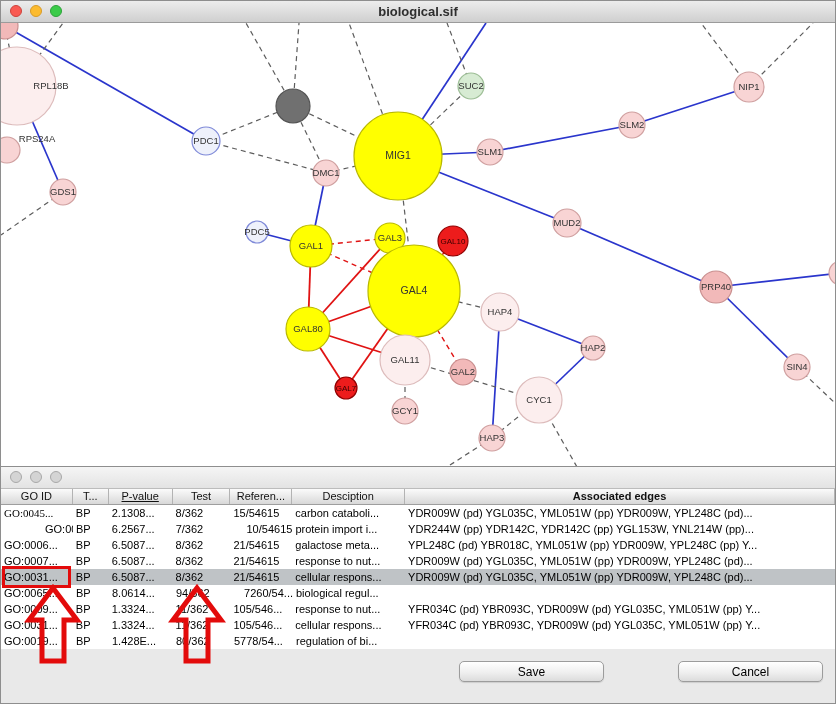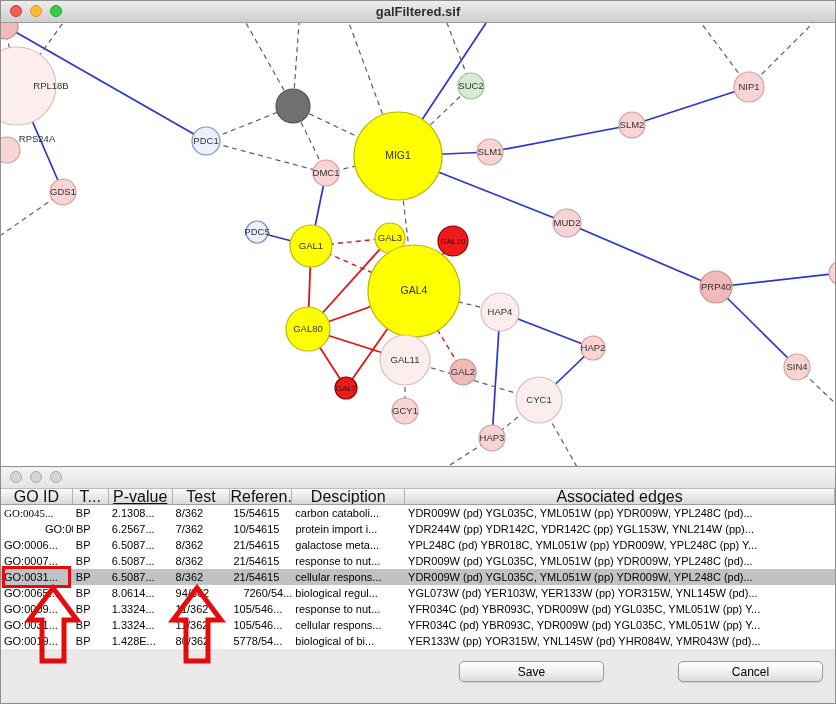--- a/index.html
+++ b/index.html
@@ -18,21 +18,21 @@
   .light { width:12px; height:12px; border-radius:50%; }
   .light.close { background:#f95a52; border:1px solid #ce423b; }
   .light.min   { background:#fcbb2f; border:1px solid #d89b27; }
   .light.zoom  { background:#3bcb49; border:1px solid #2da33a; }
   .light.off   { background:#d4d4d4; border:1px solid #a8a8a8; }
   .canvas { position:relative; width:834px; height:443px; background:#ffffff; overflow:hidden; }
   svg text { font-family:"Liberation Sans",sans-serif; }
 
   .table-wrap { width:834px; background:#fff; }
   .thead { display:flex; height:16px; background:linear-gradient(#fbfbfb,#d8d8d8); border-bottom:1px solid #9e9e9e; }
-  .th { font-size:16px; line-height:15px; text-align:center; color:#111;
+  .th { font-size:11px; line-height:15px; text-align:center; color:#111;
         border-right:1px solid #b3b3b3; overflow:hidden; white-space:nowrap; }
   .tbody { background:#fff; height:144px; overflow:hidden; }
   .tr { display:flex; height:16px; }
   .tr.selected { background:#bfc3c6; }
   .td { font-size:11px; line-height:16px; white-space:nowrap; overflow:hidden; padding-left:3px; color:#000; }
 
   .btn { position:absolute; height:21px; width:145px; border:1px solid #9c9c9c; border-radius:5px;
          background:linear-gradient(#ffffff,#efefef 55%,#dcdcdc); font-size:12px;
          font-family:"Liberation Sans",sans-serif; color:#000; box-shadow:0 1px 1px rgba(0,0,0,0.12); }
   .btn-save { left:458px; top:194px; }
@@ -45,21 +45,21 @@
 
 <div class="stage">
 
   <div class="window win-top">
     <div class="titlebar">
       <div class="lights">
         <span class="light close"></span>
         <span class="light min"></span>
         <span class="light zoom"></span>
       </div>
-      <div class="title">galFiltered.sif</div>
+      <div class="title">biological.sif</div>
     </div>
     <div class="canvas">
       <svg id="graph-svg" width="834" height="443" viewBox="0 0 834 443">
           <line x1="4" y1="3" x2="205" y2="118" stroke="#2a35cc" stroke-width="1.7"></line>
           <line x1="16" y1="63" x2="62" y2="169" stroke="#2a35cc" stroke-width="1.7"></line>
           <line x1="256" y1="209" x2="310" y2="223" stroke="#2a35cc" stroke-width="1.7"></line>
           <line x1="325" y1="150" x2="310" y2="223" stroke="#2a35cc" stroke-width="1.7"></line>
           <line x1="397" y1="133" x2="489" y2="129" stroke="#2a35cc" stroke-width="1.7"></line>
           <line x1="489" y1="129" x2="631" y2="102" stroke="#2a35cc" stroke-width="1.7"></line>
           <line x1="631" y1="102" x2="748" y2="64" stroke="#2a35cc" stroke-width="1.7"></line>
@@ -176,38 +176,38 @@
     </div>
 
     <div class="table-wrap">
       <div class="thead" id="thead">
           <div class="th" style="width: 72px;">GO ID</div>
           <div class="th" style="width: 36px;">T...</div>
           <div class="th" style="width: 64px; text-decoration: underline;">P-value</div>
           <div class="th" style="width: 58px;">Test</div>
           <div class="th" style="width: 62px;">Referen...</div>
           <div class="th" style="width: 113px;">Desciption</div>
-          <div class="th" style="width: 431px;">Associated edges</div>
+          <div class="th" style="width: 431px; font-weight: bold;">Associated edges</div>
         </div>
       <div class="tbody" id="tbody">
           <div class="tr">
             <div class="td" style="width: 72px; font-family: Liberation Serif, serif;">GO:0045...</div>
             <div class="td" style="width: 36px;">BP</div>
             <div class="td" style="width: 64px;">2.1308...</div>
             <div class="td" style="width: 58px;">8/362</div>
             <div class="td" style="width: 62px;">15/54615</div>
             <div class="td" style="width: 113px;">carbon cataboli...</div>
             <div class="td" style="width: 431px;">YDR009W (pd) YGL035C, YML051W (pp) YDR009W, YPL248C (pd)...</div>
           </div>
           <div class="tr">
             <div class="td" style="width: 72px; padding-left: 44px;">GO:0016...</div>
             <div class="td" style="width: 36px;">BP</div>
             <div class="td" style="width: 64px;">6.2567...</div>
             <div class="td" style="width: 58px;">7/362</div>
-            <div class="td" style="width: 62px;">10/54615</div>
+            <div class="td" style="width: 62px; text-align: right;">10/54615</div>
             <div class="td" style="width: 113px;">protein import i...</div>
             <div class="td" style="width: 431px;">YDR244W (pp) YDR142C, YDR142C (pp) YGL153W, YNL214W (pp)...</div>
           </div>
           <div class="tr">
             <div class="td" style="width: 72px;">GO:0006...</div>
             <div class="td" style="width: 36px;">BP</div>
             <div class="td" style="width: 64px;">6.5087...</div>
             <div class="td" style="width: 58px;">8/362</div>
             <div class="td" style="width: 62px;">21/54615</div>
             <div class="td" style="width: 113px;">galactose meta...</div>
@@ -231,21 +231,20 @@
             <div class="td" style="width: 113px;">cellular respons...</div>
             <div class="td" style="width: 431px;">YDR009W (pd) YGL035C, YML051W (pp) YDR009W, YPL248C (pd)...</div>
           </div>
           <div class="tr">
             <div class="td" style="width: 72px;">GO:0065...</div>
             <div class="td" style="width: 36px;">BP</div>
             <div class="td" style="width: 64px;">8.0614...</div>
             <div class="td" style="width: 58px;">94/362</div>
             <div class="td" style="width: 62px; text-align: right;">7260/54...</div>
             <div class="td" style="width: 113px;">biological regul...</div>
-            <div class="td" style="width: 431px;">YGL073W (pd) YER103W, YER133W (pp) YOR315W, YNL145W (pd)...</div>
           </div>
           <div class="tr">
             <div class="td" style="width: 72px;">GO:0009...</div>
             <div class="td" style="width: 36px;">BP</div>
             <div class="td" style="width: 64px;">1.3324...</div>
             <div class="td" style="width: 58px;">11/362</div>
             <div class="td" style="width: 62px;">105/546...</div>
             <div class="td" style="width: 113px;">response to nut...</div>
             <div class="td" style="width: 431px;">YFR034C (pd) YBR093C, YDR009W (pd) YGL035C, YML051W (pp) Y...</div>
           </div>
@@ -257,22 +256,21 @@
             <div class="td" style="width: 62px;">105/546...</div>
             <div class="td" style="width: 113px;">cellular respons...</div>
             <div class="td" style="width: 431px;">YFR034C (pd) YBR093C, YDR009W (pd) YGL035C, YML051W (pp) Y...</div>
           </div>
           <div class="tr">
             <div class="td" style="width: 72px;">GO:0019...</div>
             <div class="td" style="width: 36px;">BP</div>
             <div class="td" style="width: 64px;">1.428E...</div>
             <div class="td" style="width: 58px;">80/362</div>
             <div class="td" style="width: 62px;">5778/54...</div>
-            <div class="td" style="width: 113px;">biological of bi...</div>
-            <div class="td" style="width: 431px;">YER133W (pp) YOR315W, YNL145W (pd) YHR084W, YMR043W (pd)...</div>
+            <div class="td" style="width: 113px;">regulation of bi...</div>
           </div>
         </div>
     </div>
 
     <button class="btn btn-save">Save</button>
     <button class="btn btn-cancel">Cancel</button>
 
     <svg class="annotations" width="836" height="238" viewBox="0 0 836 238">
       <rect class="ann" x="2.5" y="100.5" width="66" height="19" fill="none" stroke-width="3" stroke="#e30b0b"></rect>
       <path class="ann" d="M52,121 L76,153 L63,153 L63,194 L41,194 L41,153 L28,153 Z" fill="none" stroke-width="5" stroke-linejoin="miter" stroke="#e30b0b"></path>

